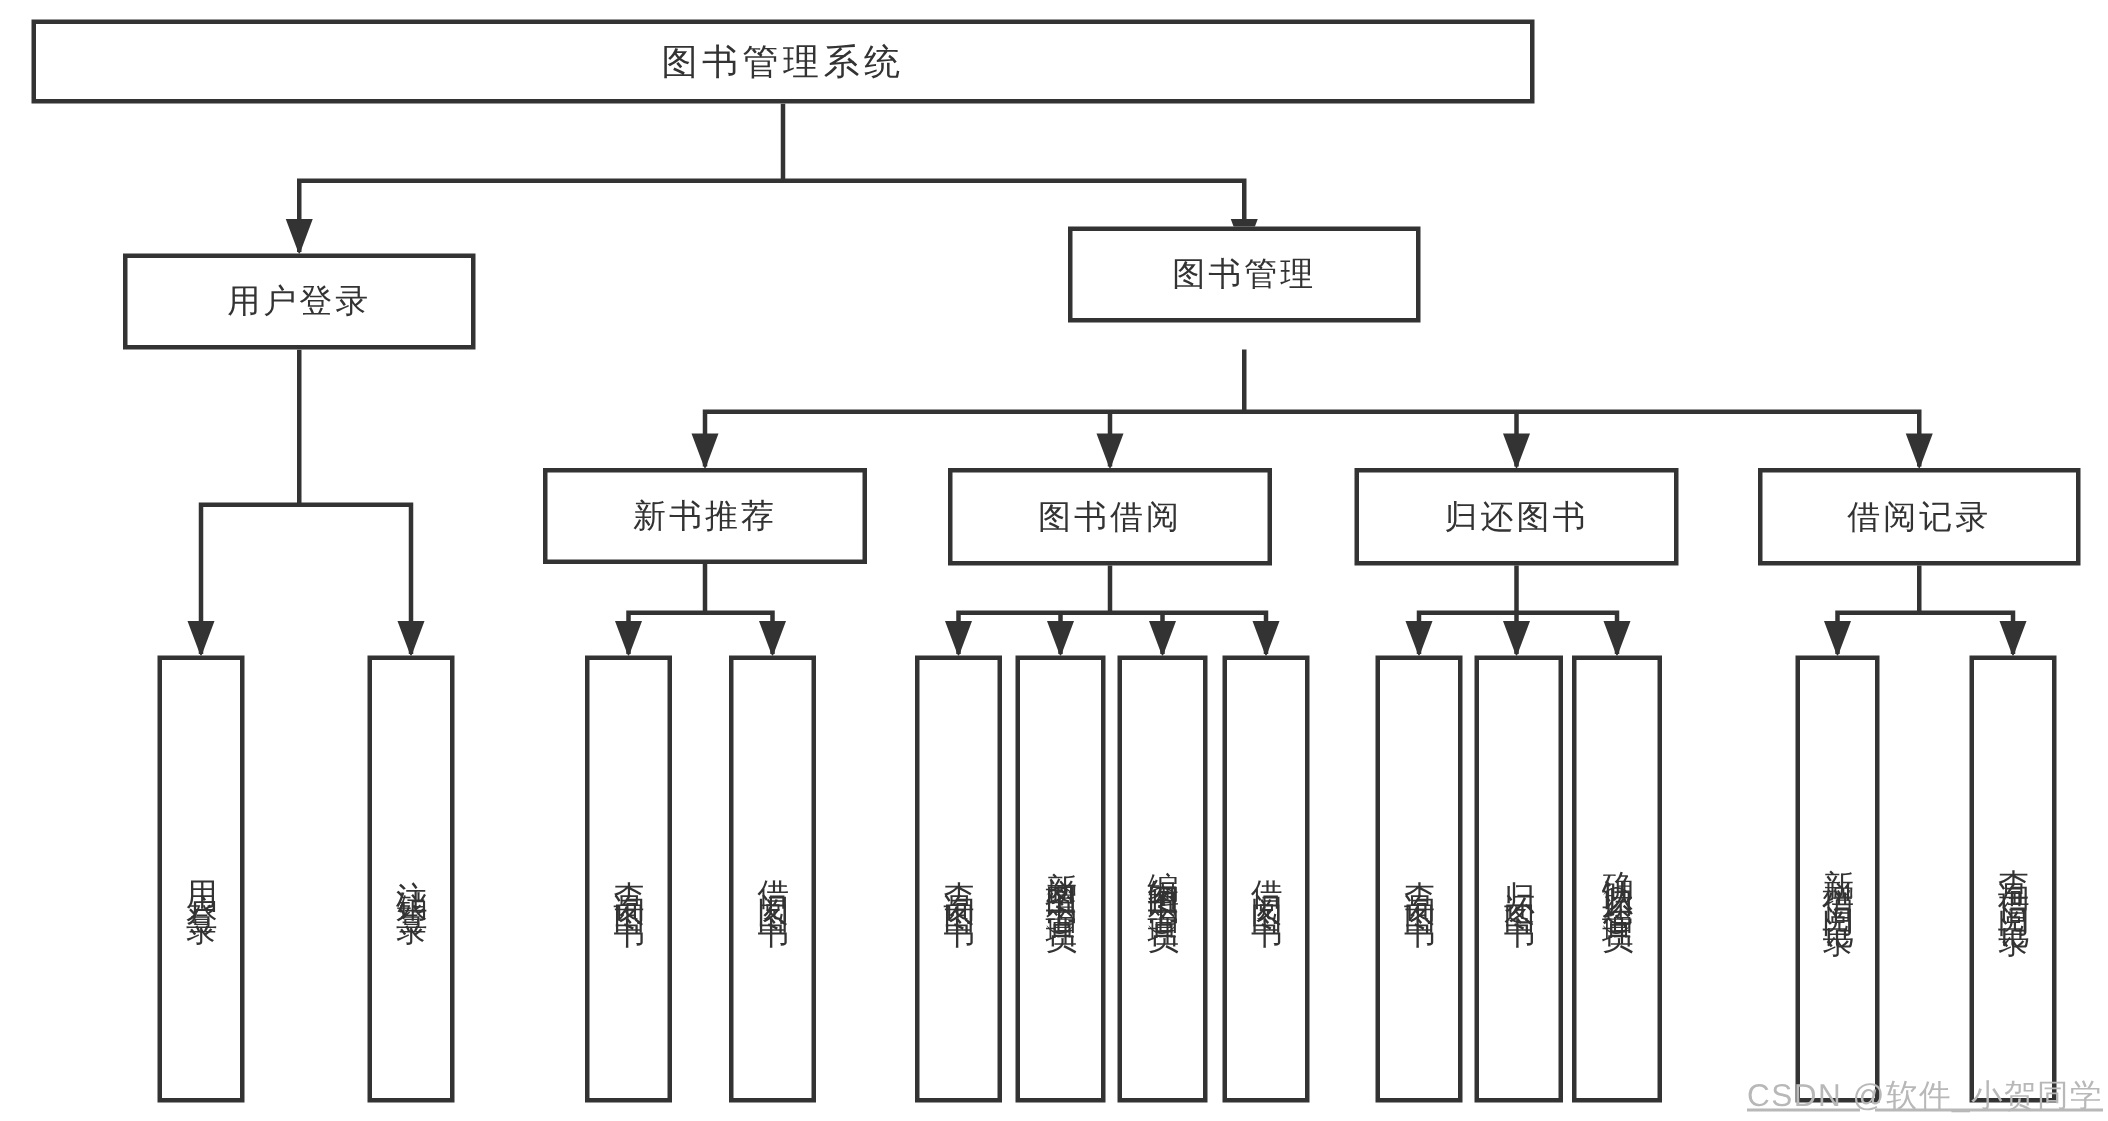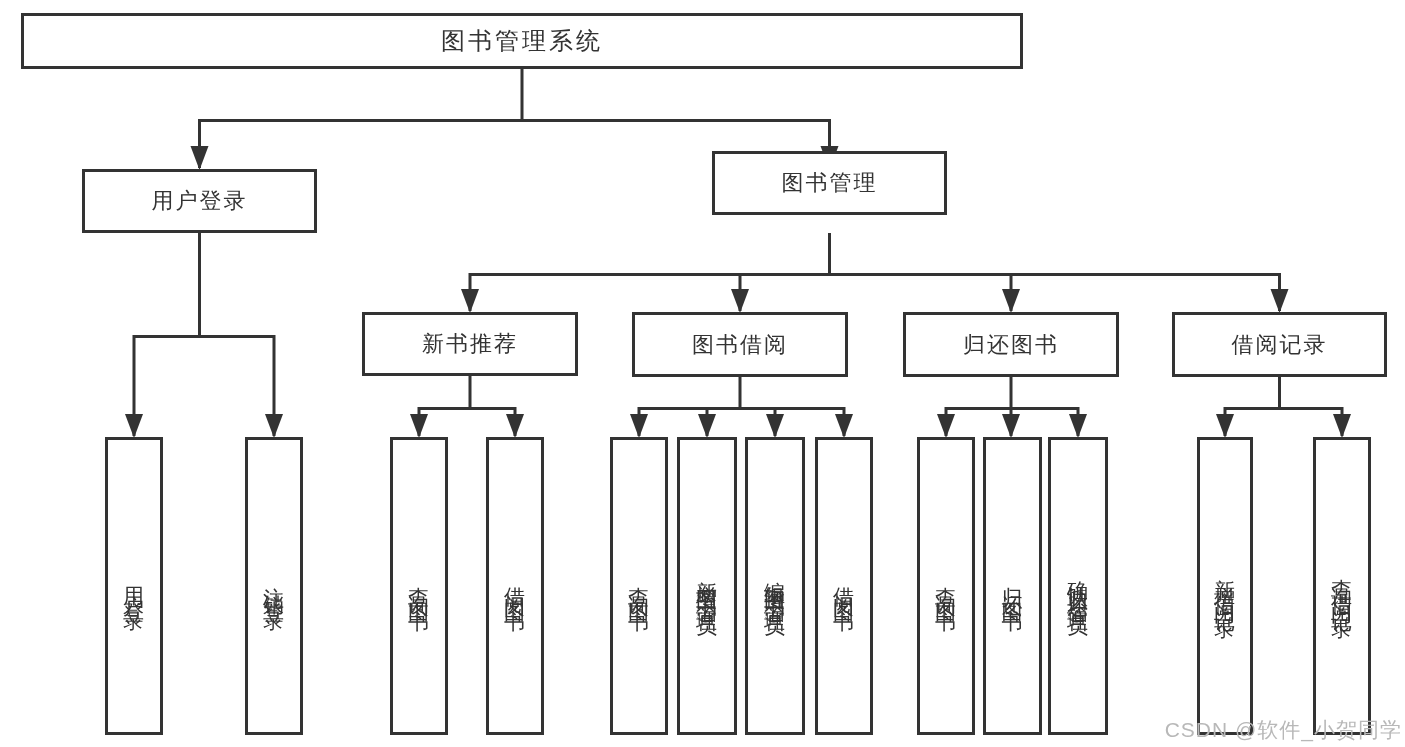--- a/index.html
+++ b/index.html
@@ -20,21 +20,21 @@
     border:3px solid #333333;background:#ffffff;
     display:flex;align-items:center;justify-content:center;
   }
   .leaf span{
     writing-mode:vertical-rl;text-orientation:mixed;
     font-size:21px;letter-spacing:8px;line-height:1;color:#333333;
   }
   .leaf span.tight{letter-spacing:5px;}
   #watermark{
     position:absolute;z-index:3;right:3px;bottom:3px;
-    font-size:21px;color:#b8b8b8;letter-spacing:1px;white-space:nowrap;
+    font-size:21px;color:#b8b8b8;letter-spacing:1px;white-space:nowrap;text-decoration:underline;
   }
 </style>
 </head>
 <body>
 
 <div id="stage">
 
   <svg id="connectors" width="1405" height="747" viewBox="0 0 1405 747">
     <defs>
       <path id="arr" d="M -9,-24 L 9,-24 L 0,0 Z"></path>

